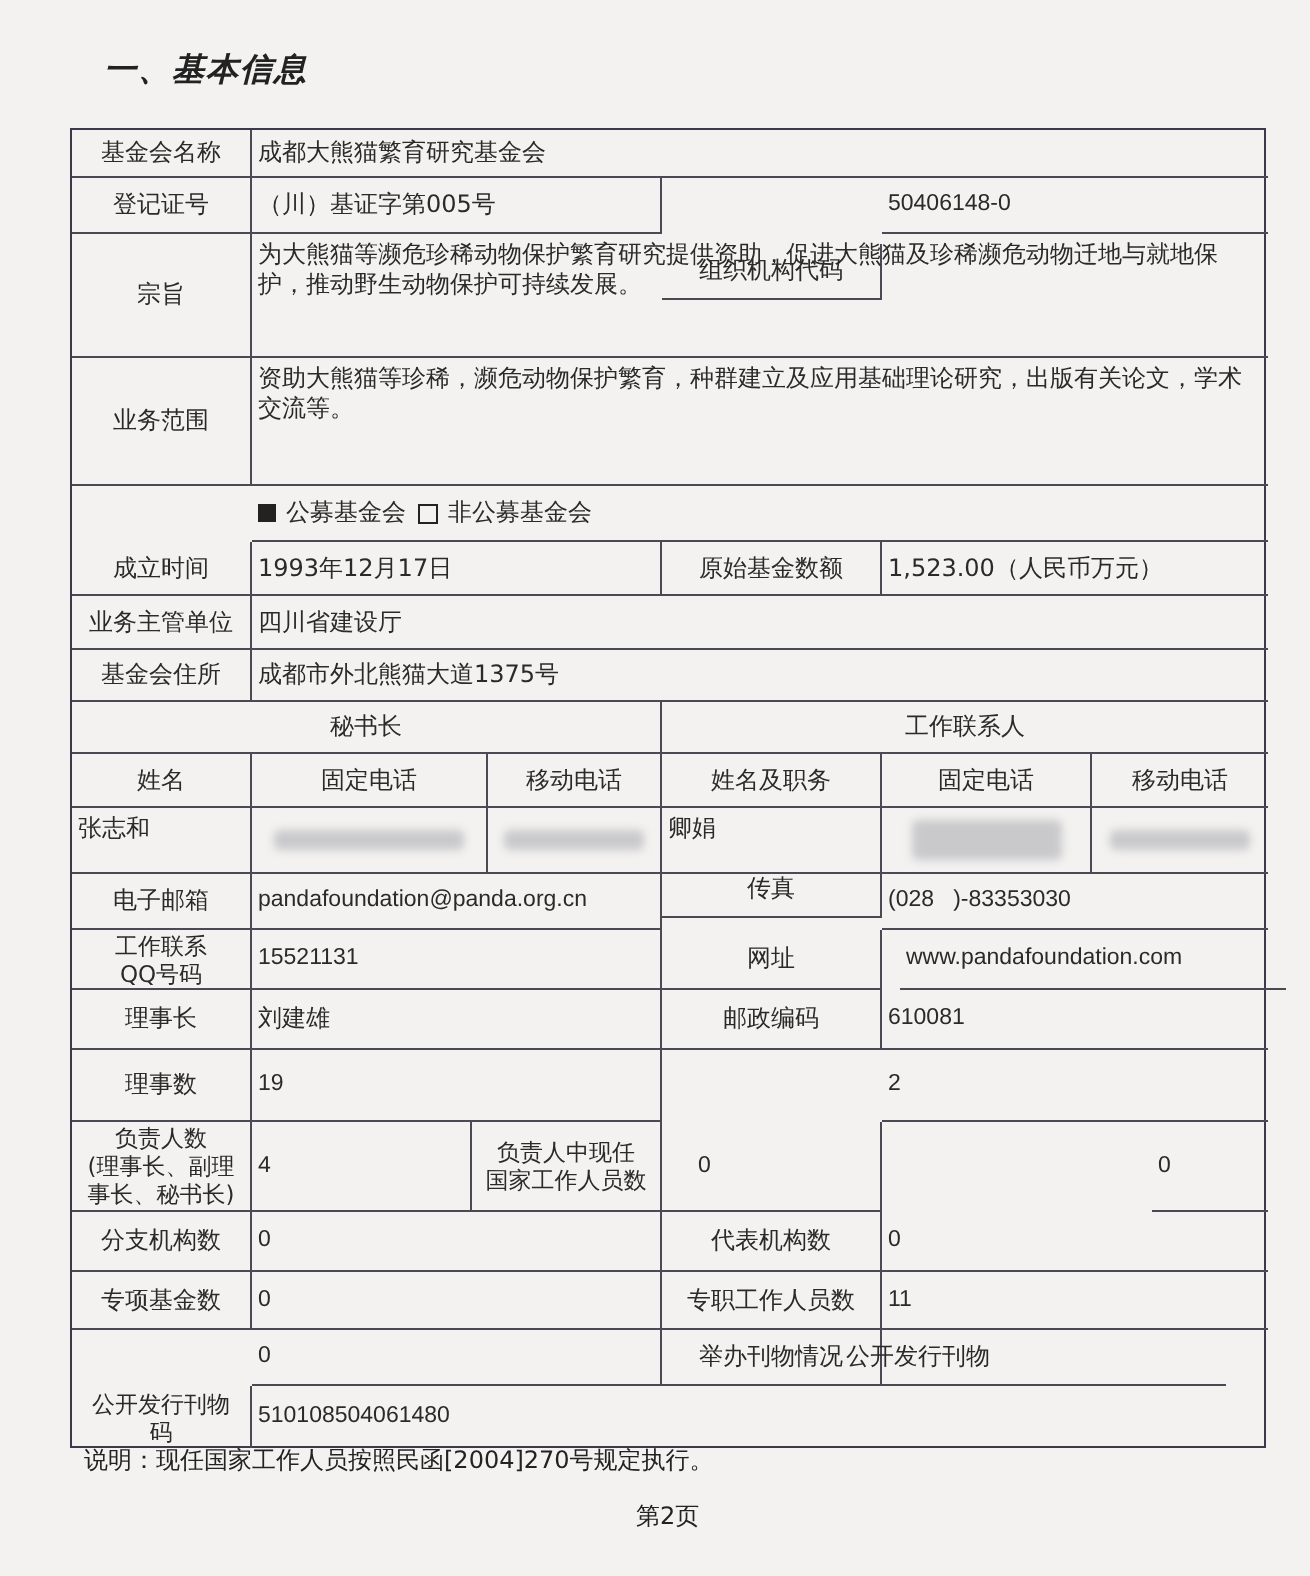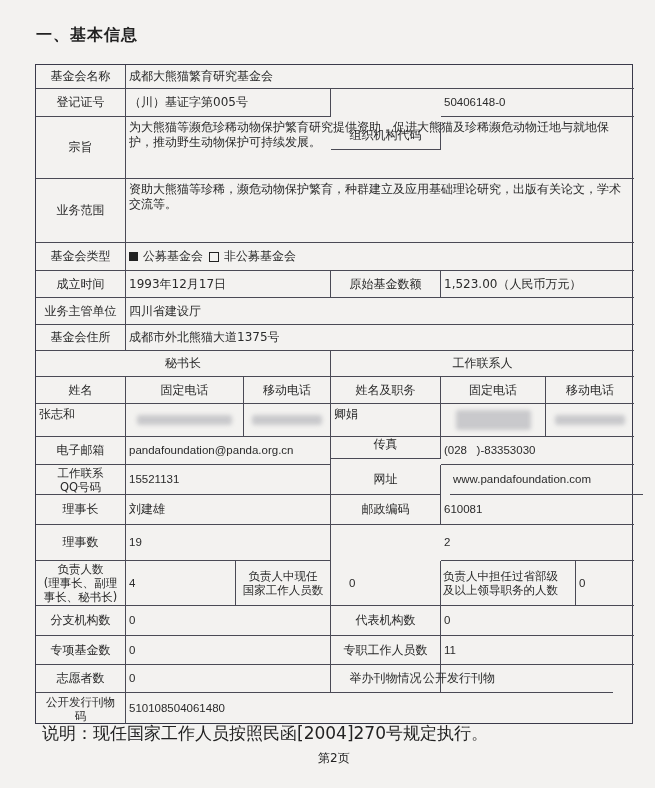--- a/index.html
+++ b/index.html
@@ -4,23 +4,24 @@
 <style>
   html, body { margin: 0; padding: 0; }
   body {
     width: 655px; height: 788px; overflow: hidden;
     background: #f3f2f0;
     font-family: "DejaVu Sans", "Liberation Sans", sans-serif;
     color: #2a2a2a;
     position: relative;
   }
   .section-title {
-    position: absolute; left: 36px; top: 25px;
+    position: absolute; left: 52px; top: 25px;
     font-size: 16px; font-weight: bold; color: #222;
     letter-spacing: 1px;
+    font-style: italic;
   }
   .grid {
     position: absolute; left: 35px; top: 64px; width: 598px; height: 660px;
     border: 1px solid #3a3a4a;
     box-sizing: border-box;
   }
   .cell {
     position: absolute; box-sizing: border-box;
     border-right: 1px solid #4a4a55;
     border-bottom: 1px solid #4a4a55;
@@ -33,21 +34,21 @@
   .cell.top { align-items: flex-start; padding-top: 3px; }
   .cell.noright { border-right: none; }
   .cell.small { font-size: 11.5px; line-height: 14px; }
   .mono { font-family: Liberation Sans, sans-serif; font-size: 11.5px; }
   .blur {
     display: inline-block; height: 10px; background: #c9c9cc;
     filter: blur(2px); border-radius: 3px;
   }
   .note {
     position: absolute; left: 42px; top: 722px;
-    font-size: 17px; color: #222;
+    font-size: 12px; color: #222;
   }
   .page-num {
     position: absolute; left: 318px; top: 750px;
     font-size: 12px; color: #222;
   }
   .checkbox-filled { display:inline-block; width:9px; height:9px; background:#222; margin-right:5px; }
   .checkbox-empty { display:inline-block; width:8px; height:8px; border:1px solid #222; margin: 0 5px 0 6px; }
 </style>
 </head>
 <body>
@@ -63,21 +64,20 @@
   <div class="cell" style="left:90px;top:24px;width:205px;height:28px;">（川）基证字第005号</div>
   <div class="cell center" style="left:295px;top:24px;width:110px;height:28px;margin-top:33px;">组织机构代码</div>
   <div class="cell noright mono" style="left:405px;top:24px;width:193px;height:28px;">50406148-0</div>
 
   <div class="cell center" style="left:0;top:52px;width:90px;height:62px;">宗旨</div>
   <div class="cell top noright" style="left:90px;top:52px;width:508px;height:62px;">为大熊猫等濒危珍稀动物保护繁育研究提供资助，促进大熊猫及珍稀濒危动物迁地与就地保护，推动野生动物保护可持续发展。</div>
 
   <div class="cell center" style="left:0;top:114px;width:90px;height:64px;">业务范围</div>
   <div class="cell top noright" style="left:90px;top:114px;width:508px;height:64px;">资助大熊猫等珍稀，濒危动物保护繁育，种群建立及应用基础理论研究，出版有关论文，学术交流等。</div>
 
-  <div class="cell center" style="left:0;top:178px;width:90px;height:28px;">基金会类型</div>
   <div class="cell noright" style="left:90px;top:178px;width:508px;height:28px;">
     <span class="checkbox-filled"></span>
     <span>公募基金会</span>
     <span class="checkbox-empty"></span>
     <span>非公募基金会</span>
   </div>
 
   <div class="cell center" style="left:0;top:206px;width:90px;height:27px;">成立时间</div>
   <div class="cell" style="left:90px;top:206px;width:205px;height:27px;">1993年12月17日</div>
   <div class="cell center" style="left:295px;top:206px;width:110px;height:27px;">原始基金数额</div>
@@ -140,37 +140,32 @@
     <span>负责人数</span>
     <span>(理事长、副理</span>
     <span>事长、秘书长)</span>
   </div>
   <div class="cell mono" style="left:90px;top:496px;width:110px;height:45px;">4</div>
   <div class="cell center small" style="left:200px;top:496px;width:95px;height:45px;flex-direction:column;justify-content:center;padding:0 1px;">
     <span>负责人中现任</span>
     <span>国家工作人员数</span>
   </div>
   <div class="cell mono" style="left:295px;top:496px;width:110px;height:45px;padding-left:18px;">0</div>
-  <div class="cell small" style="left:405px;top:496px;width:135px;height:45px;flex-direction:column;justify-content:center;align-items:flex-start;padding:0 2px;">
-    <span>负责人中担任过省部级</span>
-    <span>及以上领导职务的人数</span>
-  </div>
   <div class="cell noright mono" style="left:540px;top:496px;width:58px;height:45px;">0</div>
 
   <div class="cell center" style="left:0;top:541px;width:90px;height:30px;">分支机构数</div>
   <div class="cell mono" style="left:90px;top:541px;width:205px;height:30px;">0</div>
   <div class="cell center" style="left:295px;top:541px;width:110px;height:30px;">代表机构数</div>
   <div class="cell noright mono" style="left:405px;top:541px;width:193px;height:30px;">0</div>
 
   <div class="cell center" style="left:0;top:571px;width:90px;height:29px;">专项基金数</div>
   <div class="cell mono" style="left:90px;top:571px;width:205px;height:29px;">0</div>
   <div class="cell center" style="left:295px;top:571px;width:110px;height:29px;">专职工作人员数</div>
   <div class="cell noright mono" style="left:405px;top:571px;width:193px;height:29px;">11</div>
 
-  <div class="cell center" style="left:0;top:600px;width:90px;height:28px;">志愿者数</div>
   <div class="cell mono" style="left:90px;top:600px;width:205px;height:28px;">0</div>
   <div class="cell center" style="left:295px;top:600px;width:110px;height:28px;">举办刊物情况</div>
   <div class="cell noright" style="left:384px;top:600px;width:193px;height:28px;">公开发行刊物</div>
 
   <div class="cell center small" style="left:0;top:628px;width:90px;height:31px;flex-direction:column;justify-content:center;border-bottom:none;">
     <span>公开发行刊物</span>
     <span>码</span>
   </div>
   <div class="cell noright mono" style="left:90px;top:628px;width:508px;height:31px;border-bottom:none;">510108504061480</div>
 </div>

